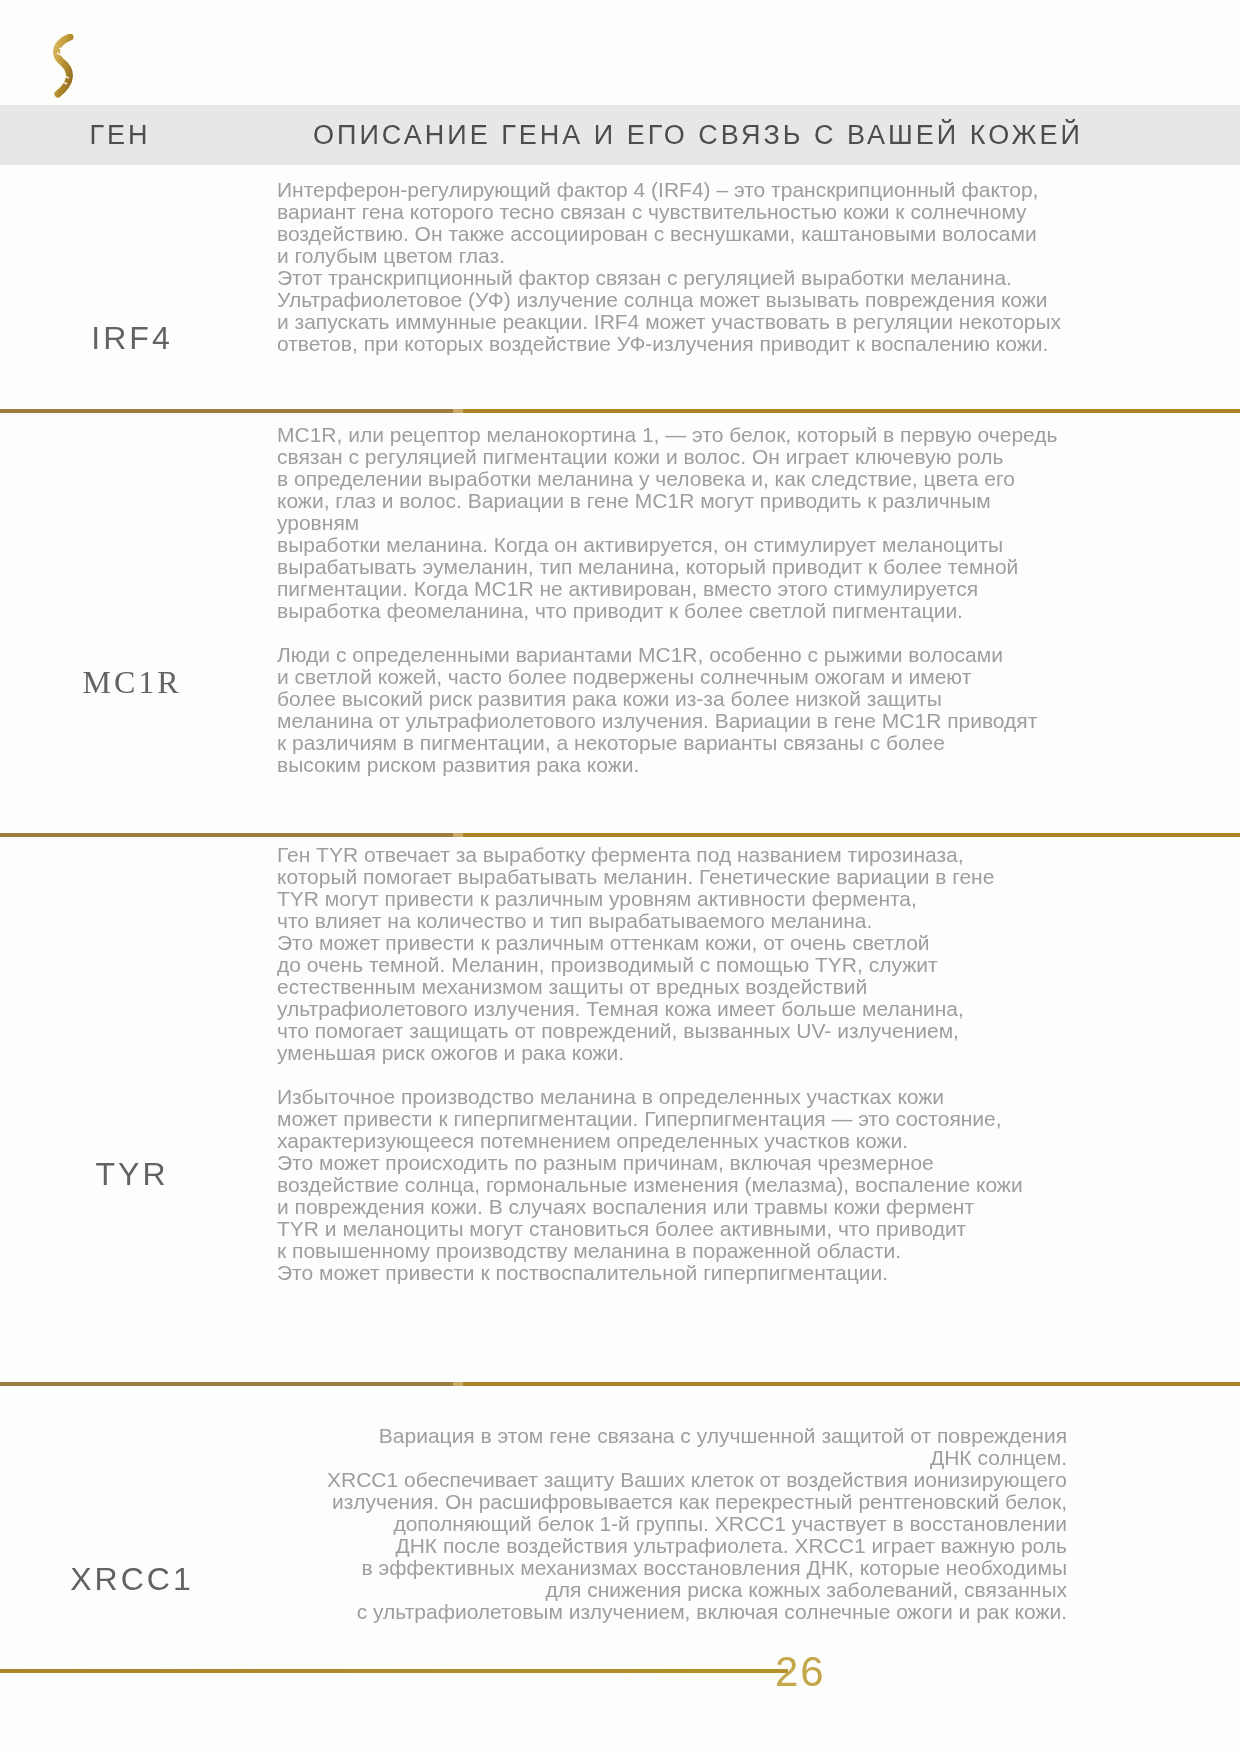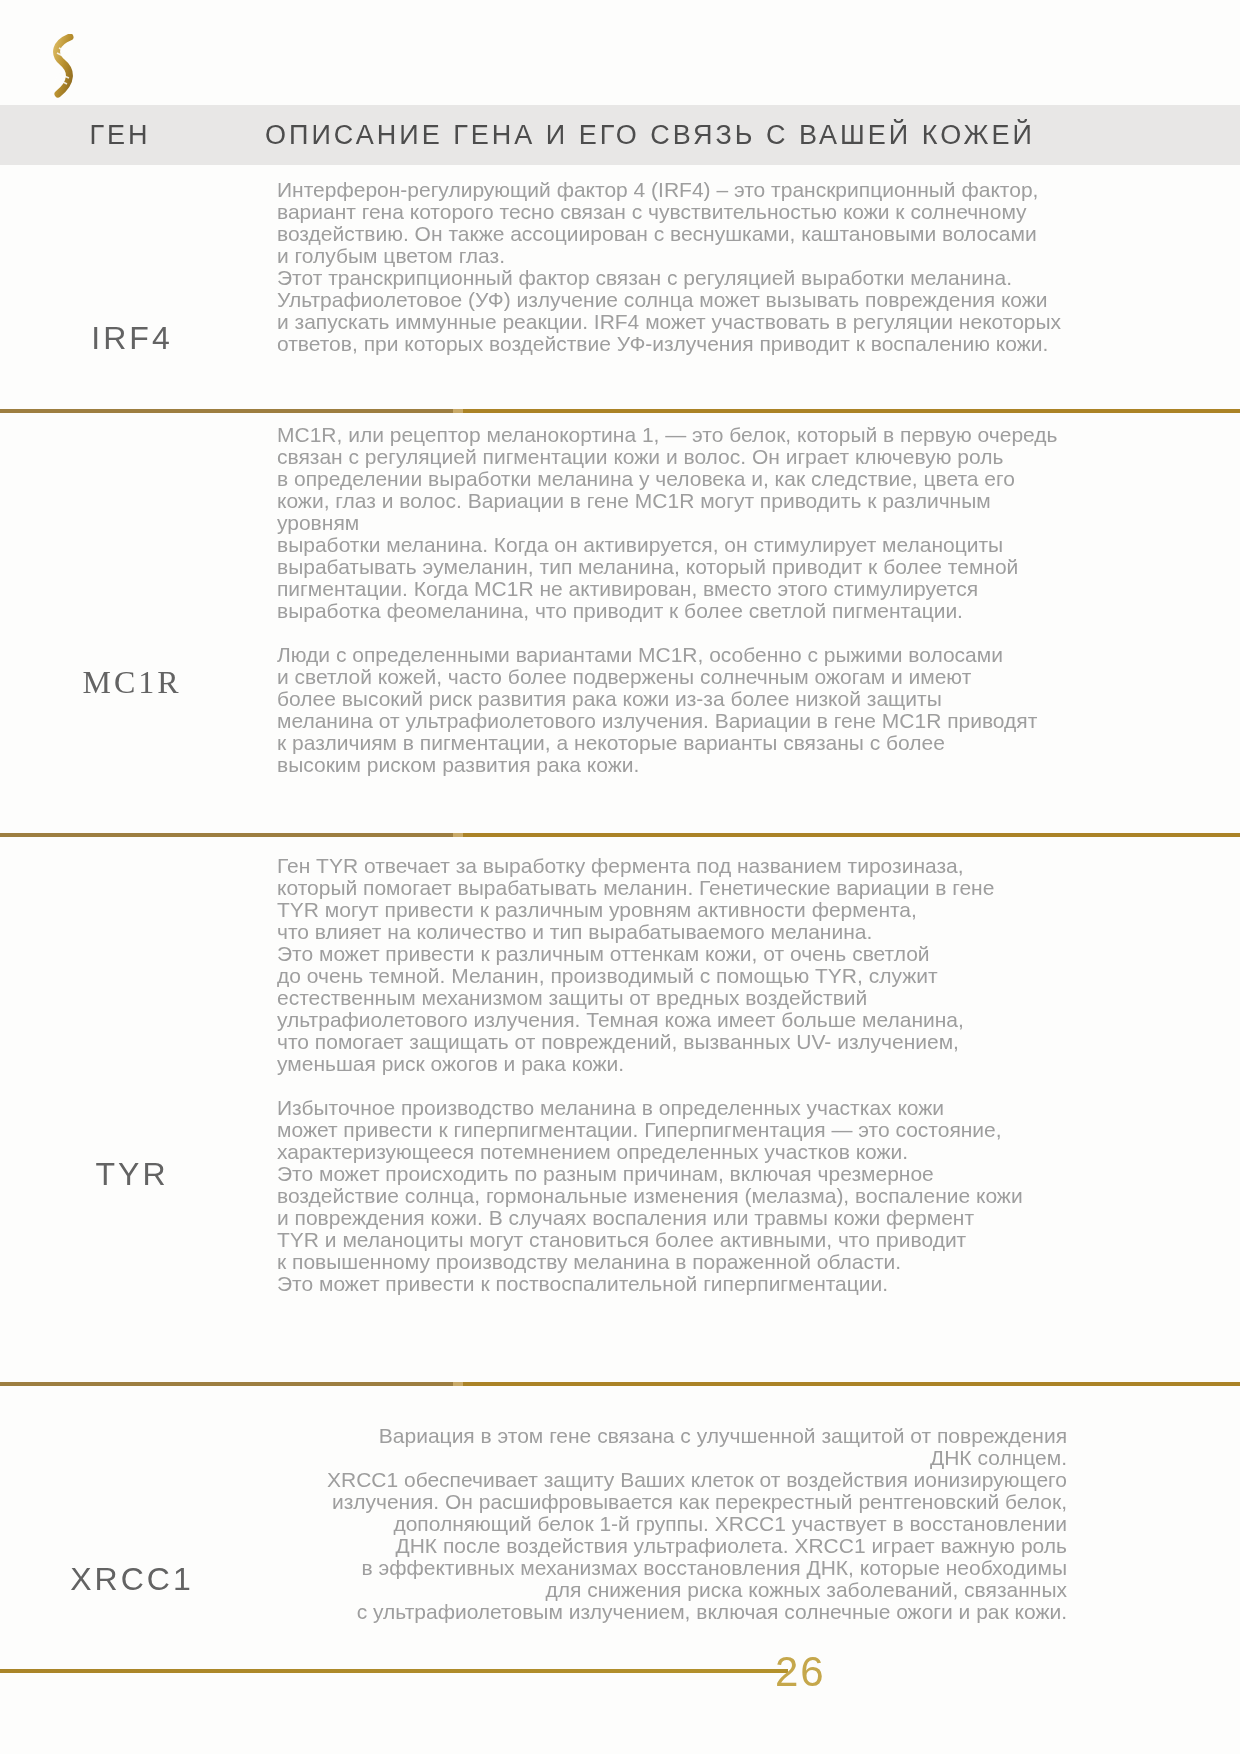--- a/index.html
+++ b/index.html
@@ -33,20 +33,21 @@
     top: 105px;
     left: 0;
     width: 1240px;
   }
 
   .table-header {
     display: flex;
     align-items: center;
     height: 60px;
     background: #e8e7e6;
+    gap: 48px;
   }
 
   .col-gene {
     width: 240px;
     flex: 0 0 240px;
     display: flex;
     justify-content: center;
   }
 
   .col-desc {
@@ -92,21 +93,21 @@
   .row-irf4  { height: 244px; }
   .row-irf4 .col-gene  { padding-top: 103px; }
   .row-irf4 .col-desc  { padding-top: 14px; }
 
   .row-mc1r  { height: 420px; }
   .row-mc1r .col-gene  { padding-top: 118px; font-family: Liberation Serif, serif; }
   .row-mc1r .col-desc  { padding-top: 11px; }
 
   .row-tyr   { height: 545px; }
   .row-tyr .col-gene   { padding-top: 130px; }
-  .row-tyr .col-desc   { padding-top: 18px; }
+  .row-tyr .col-desc   { padding-top: 7px; }
 
   .row-xrcc1 { height: 278px; }
   .row-xrcc1 .col-gene { padding-top: 108px; }
   .row-xrcc1 .col-desc { padding-top: 39px; text-align: right; }
 
   .row-separator {
     height: 4px;
     width: 1240px;
     background: linear-gradient(to right,
       #9d7e40 0%, #9d7e40 36.5%,

